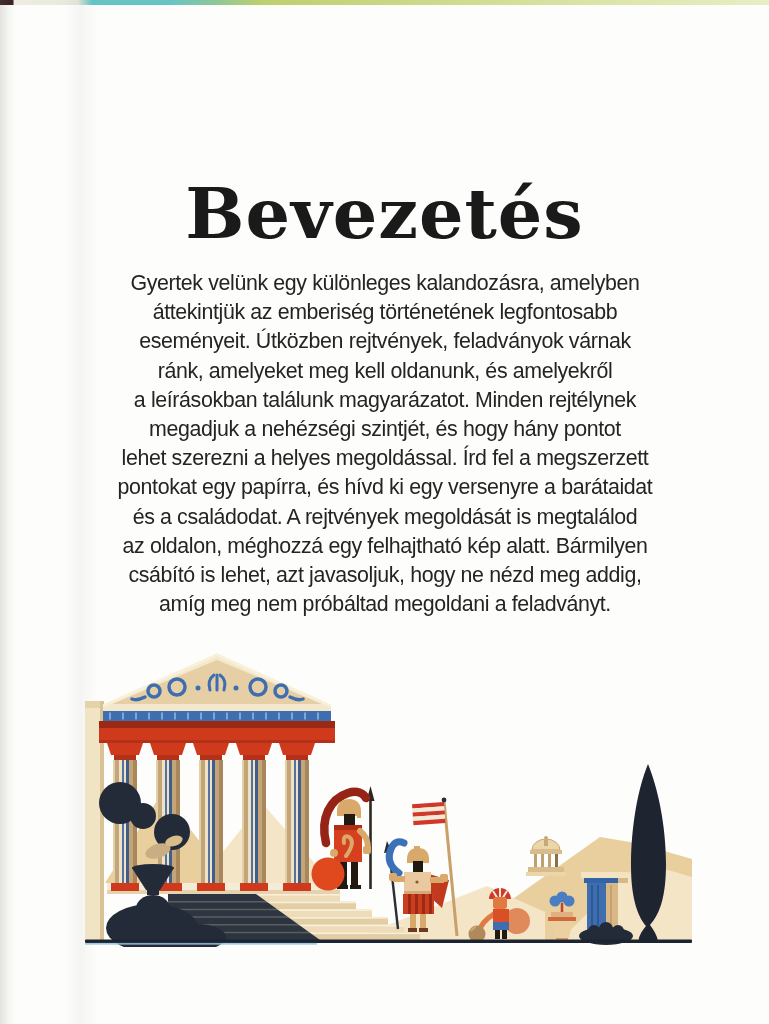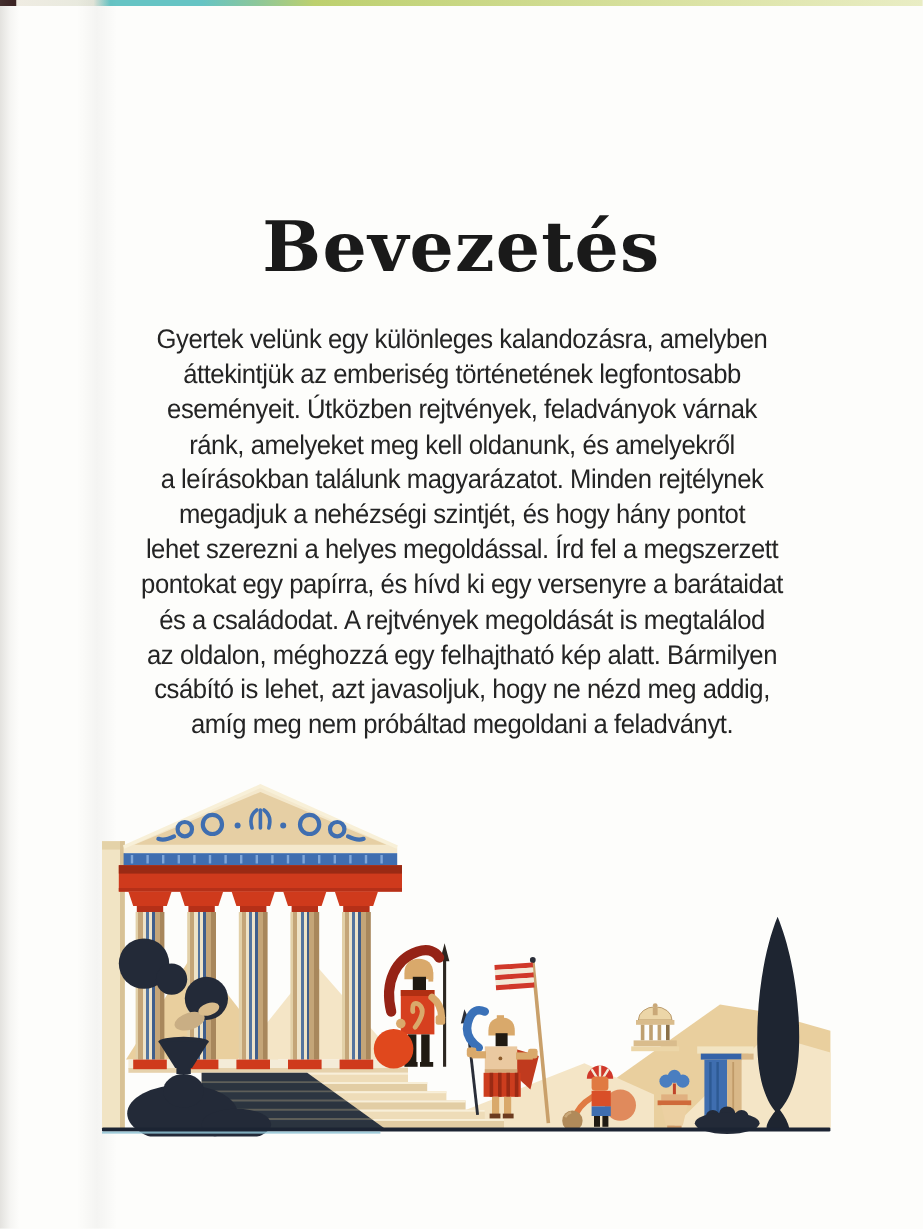--- a/index.html
+++ b/index.html
@@ -24,21 +24,21 @@
     background:linear-gradient(to right, rgba(110,105,95,.18), rgba(110,105,95,.05) 55%, rgba(110,105,95,0));
   }
   .scan-fold{
     position:absolute;top:0;bottom:0;left:64px;width:34px;
     background:linear-gradient(to right, rgba(0,0,0,0), rgba(0,0,0,.035) 50%, rgba(0,0,0,0));
   }
   .title{
     position:absolute;top:172px;left:0;width:769px;margin:0;
     text-align:center;
     font-family:"DejaVu Serif",serif;font-weight:700;
-    font-size:58px;letter-spacing:1px;color:#1a1a1a;
+    font-size:70px;letter-spacing:1px;color:#1a1a1a;
   }
   .intro{
     position:absolute;top:268px;left:50%;
     transform:translateX(-50%) scaleX(.95);transform-origin:center top;
     width:640px;text-align:center;
     color:#242424;font-size:22.5px;line-height:29.2px;letter-spacing:-0.4px;
   }
   .intro-line{white-space:nowrap;}
   .scene{position:absolute;left:0;top:645px;width:769px;height:302px;}
 

